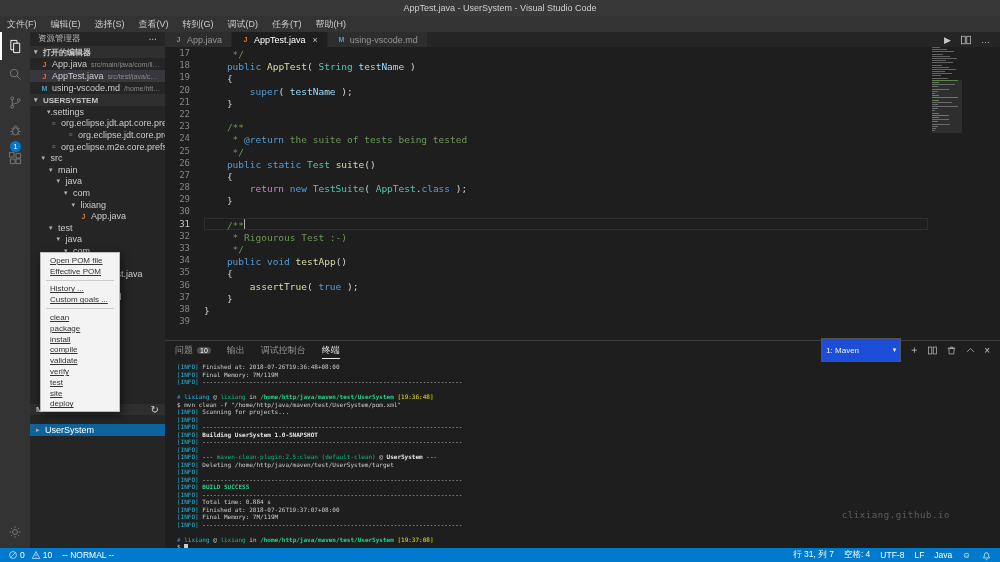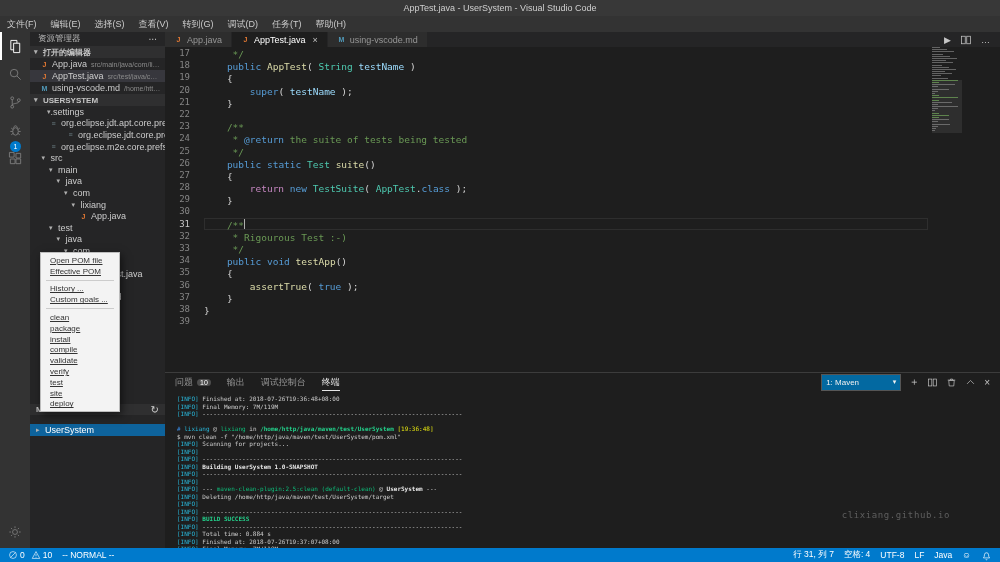--- a/index.html
+++ b/index.html
@@ -63,27 +63,27 @@
   .c-type { color:#4ec9b0; } .c-fn { color:#dcdcaa; } .c-param { color:#9cdcfe; }
   .c-cmt { color:#6a9955; } .c-doctag { color:#569cd6; } .c-docparam { color:#9cdcfe; }
 
   
   .minimap { position:absolute; left:932px; top:47px; width:30px; height:92px; overflow:hidden; }
   .mm-bar { height:1px; margin-bottom:1.2px; background:#9d9d9d; opacity:.55; }
   .mm-bar.cmt { background:#6a9955; opacity:.8; }
   .minimap-slider { position:absolute; left:0; top:33px; width:100%; height:53px; background:rgba(121,121,121,.18); }
 
   
-  .panel { position:absolute; left:165px; top:340px; right:0; bottom:14px; background:#1e1e1e; border-top:1px solid #3c3c3c;margin-top:32px; }
+  .panel { position:absolute; left:165px; top:340px; right:0; bottom:14px; background:#1e1e1e; border-top:1px solid #3c3c3c; }
   .panel-header { height:18px; display:flex; align-items:center; padding:0 10px; }
   .panel-tab { font-size:9px; color:#969696; margin-right:16px; height:18px; display:flex; align-items:center; }
   .panel-tab.active { color:#e7e7e7; box-shadow: inset 0 -1px 0 #e7e7e7; }
   .panel-badge { background:#4d4d4d; color:#ffffff; border-radius:5px; font-size:7px; padding:0 3px; margin-left:4px; }
   .panel-actions { margin-left:auto; display:flex; align-items:center; gap:8px; color:#c5c5c5; }
-  .terminal-select { background:#0369a1; border:1px solid #555555; color:#f0f0f0; font-size:8px; padding:0 4px; height:17px; display:flex; align-items:center; gap:10px; min-width:80px; }
+  .terminal-select { background:#1d4ed8; border:1px solid #555555; color:#f0f0f0; font-size:8px; padding:0 4px; height:24px; display:flex; align-items:center; gap:10px; min-width:80px; }
   .terminal-select .arrow { margin-left:auto; font-size:7px; }
   .panel-actions .pi { font-size:10px; display:flex; align-items:center; }
   .terminal { position:absolute; left:12px; right:10px; top:22px; bottom:0; font-family:"DejaVu Sans Mono", monospace; font-size:6px; overflow:hidden; }
   .t-line { height:7.5px; line-height:7.5px; white-space:pre; }
   .t-info { color:#29b8db; } .t-plain { color:#cccccc; } .t-green { color:#0dbc79; }
   .t-greenb { color:#23d18b; font-weight:bold; } .t-yellow { color:#e5e510; }
   .t-blue { color:#3b8eea; } .t-cyan { color:#29b8db; } .t-bold { color:#e5e5e5; font-weight:bold; }
   .term-cursor { display:inline-block; width:4px; height:6.5px; background:#cccccc; vertical-align:bottom; }
   .watermark { position:absolute; right:50px; bottom:28px; color:#5f5f5f; font-size:9px; letter-spacing:.6px; font-family:"DejaVu Sans Mono", monospace; }
 

